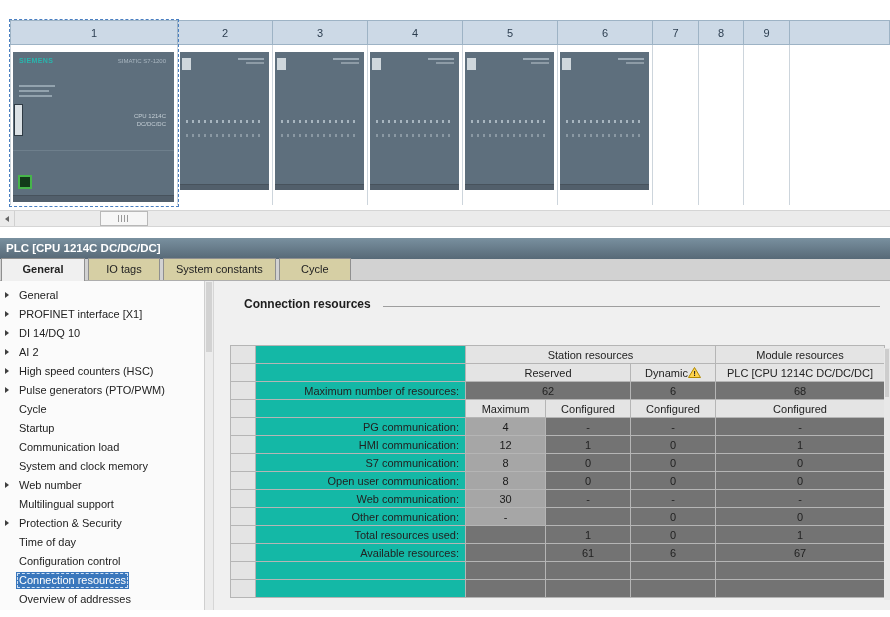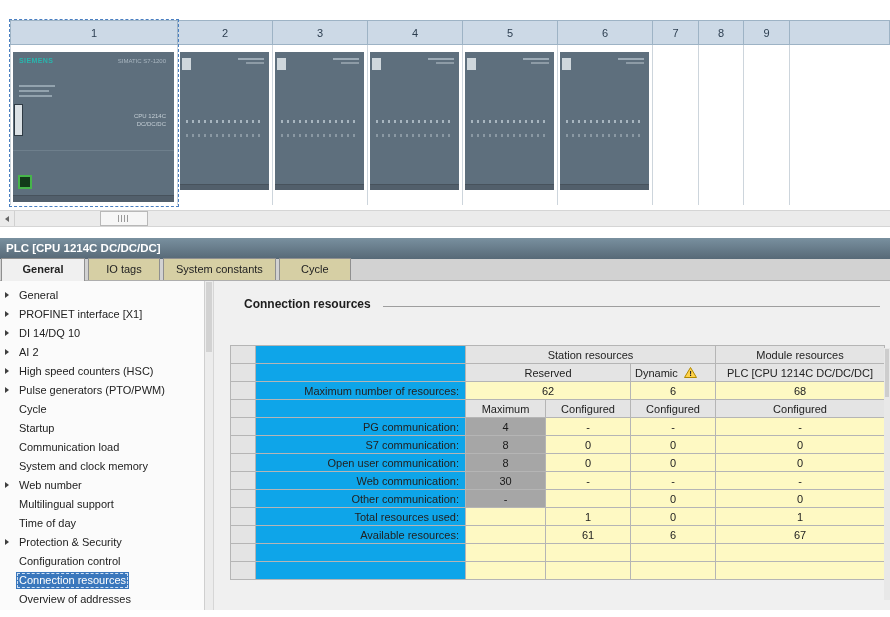--- a/index.html
+++ b/index.html
@@ -61,24 +61,24 @@
 
   .main { position:absolute; left:214px; top:0; width:676px; height:329px; }
   .sect { position:absolute; left:30px; right:10px; top:16px; display:flex; align-items:center; }
   .sect-title { font-weight:bold; font-size:12px; white-space:nowrap; color:#1d1d1d; }
   .sect-rule { flex:1; border-top:1px solid #9e9e9e; margin-left:12px; margin-top:5px; }
 
   .res-table { position:absolute; left:16px; top:64px; border-collapse:collapse; table-layout:fixed; }
   .res-table td { border:1px solid #b5b5b5; height:18px; padding:0 4px; font-size:11px; overflow:hidden; white-space:nowrap; }
   td.hd  { background:#e4e4e4; text-align:center; }
   td.ico { background:#e4e4e4; }
-  td.lbl { background:#0ea5e9; text-align:right; padding-right:6px; }
-  td.val { background:#fef9c3; text-align:center; }
+  td.lbl { background:#14b8a6; text-align:right; padding-right:6px; }
+  td.val { background:#737373; text-align:center; }
   td.max { background:#a6a6a6; text-align:center; color:#1a1a1a; }
-  .dynflex { display:flex; align-items:center; gap:6px; }
+  .dynflex { display:flex; align-items:center; justify-content:center; }
   .tbl-scroll { position:absolute; left:670px; top:67px; width:6px; height:252px; background:#e8e8e8; }
   .tbl-thumb { margin:1px; height:48px; background:#cdcdcd; }
 </style>
 </head>
 <body>
 
 <div class="rack-header">
   <div class="hcell w-slot1">1</div>
   <div class="hcell w-sm">2</div>
   <div class="hcell w-sm">3</div>
@@ -196,22 +196,22 @@
     <div class="nav-item"><span class="arr"></span><span class="nav-label">DI 14/DQ 10</span></div>
     <div class="nav-item"><span class="arr"></span><span class="nav-label">AI 2</span></div>
     <div class="nav-item"><span class="arr"></span><span class="nav-label">High speed counters (HSC)</span></div>
     <div class="nav-item"><span class="arr"></span><span class="nav-label">Pulse generators (PTO/PWM)</span></div>
     <div class="nav-item"><span class="nav-label">Cycle</span></div>
     <div class="nav-item"><span class="nav-label">Startup</span></div>
     <div class="nav-item"><span class="nav-label">Communication load</span></div>
     <div class="nav-item"><span class="nav-label">System and clock memory</span></div>
     <div class="nav-item"><span class="arr"></span><span class="nav-label">Web number</span></div>
     <div class="nav-item"><span class="nav-label">Multilingual support</span></div>
+    <div class="nav-item"><span class="arr"></span><span class="nav-label">Protection &amp; Security</span></div>
     <div class="nav-item"><span class="nav-label">Time of day</span></div>
-    <div class="nav-item"><span class="arr"></span><span class="nav-label">Protection &amp; Security</span></div>
     <div class="nav-item"><span class="nav-label">Configuration control</span></div>
     <div class="nav-item selected"><span class="nav-label">Connection resources</span></div>
     <div class="nav-item"><span class="nav-label">Overview of addresses</span></div>
   </div>
   <div class="nav-scrollbar">
       <div class="nav-thumb"></div>
     </div>
 
   <div class="main">
     <div class="sect">
@@ -268,20 +268,28 @@
       <tr>
         <td class="ico"></td>
         <td class="lbl">PG communication:</td>
         <td class="max">4</td>
         <td class="val">-</td>
         <td class="val">-</td>
         <td class="val">-</td>
       </tr>
       <tr>
         <td class="ico"></td>
+        <td class="lbl">HMI communication:</td>
+        <td class="max">12</td>
+        <td class="val">1</td>
+        <td class="val">0</td>
+        <td class="val">1</td>
+      </tr>
+      <tr>
+        <td class="ico"></td>
         <td class="lbl">S7 communication:</td>
         <td class="max">8</td>
         <td class="val">0</td>
         <td class="val">0</td>
         <td class="val">0</td>
       </tr>
       <tr>
         <td class="ico"></td>
         <td class="lbl">Open user communication:</td>
         <td class="max">8</td>

